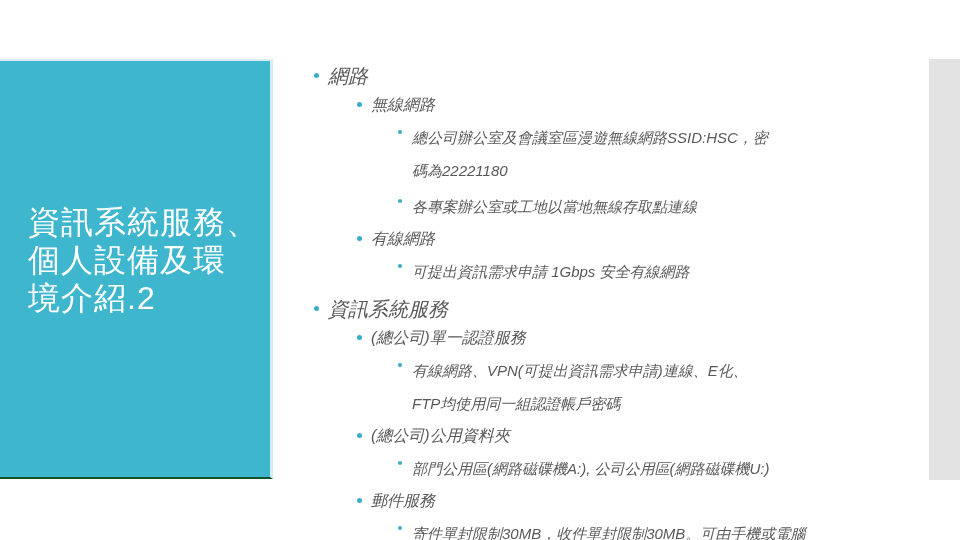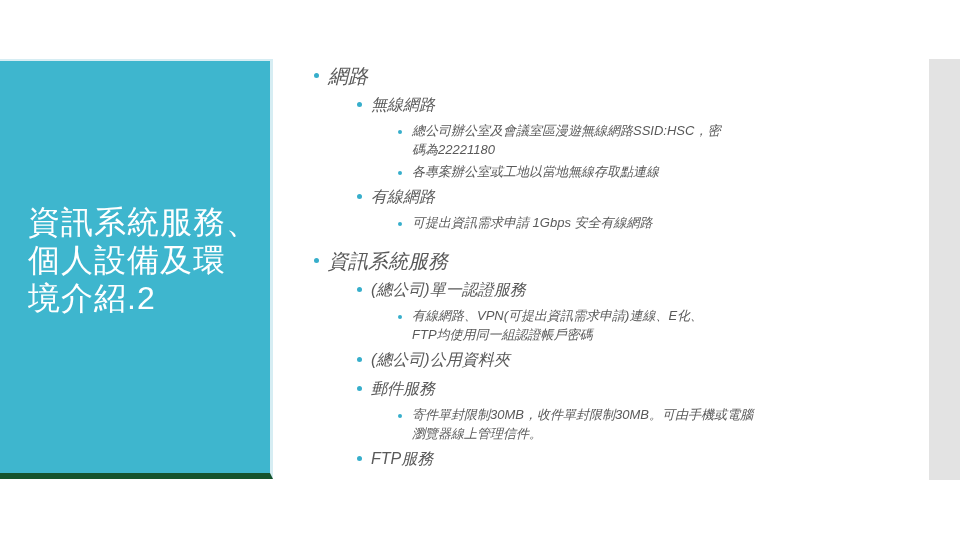--- a/index.html
+++ b/index.html
@@ -16,21 +16,21 @@
   }
   
   .title-panel {
     position: absolute;
     left: 0; top: 59px;
     width: 273px; height: 420px;
     box-sizing: border-box;
     background: #3eb6ce;
     border-top: 2px solid #d6edf3;
     border-right: 3px solid #d6edf3;
-    border-bottom: 6px solid #14532d;
+    border-bottom: 2px solid #14532d;
   }
   .slide-title {
     position: absolute;
     left: 28px; top: 142px;
     margin: 0;
     color: #ffffff;
     font-size: 32px;
     line-height: 38px;
     font-weight: 400;
     letter-spacing: 1px;
@@ -45,24 +45,24 @@
   }
   
   .content {
     position: absolute;
     left: 305px; top: 63px;
     width: 648px;
     color: #595959;
   }
   .row { position: relative; padding-left: 14px; }
   .row + .row { margin-top: 3px; }
-  .row.group-gap { margin-top: 16px; }
+  .row.group-gap { margin-top: 8px; }
   .lv1 { margin-left: 9px;  font-size: 20px; line-height: 26px; }
   .lv2 { margin-left: 52px; font-size: 16px; line-height: 26px; }
-  .lv3 { margin-left: 93px; font-size: 13px; line-height: 19px; }
+  .lv3 { margin-left: 93px; font-size: 15px; line-height: 33px; }
   .dot {
     position: absolute; left: 0;
     border-radius: 50%;
     background: #36aecb;
   }
   .lv1 .dot, .lv2 .dot { width: 5px; height: 5px; top: 10px; }
   .lv3 .dot { width: 4px; height: 4px; top: 9px; }
   .txt { white-space: pre-line; font-style: italic; }
 </style>
 </head>
@@ -125,20 +125,24 @@
       <span class="dot"></span>
       <span class="txt">有線網路、VPN(可提出資訊需求申請)連線、E化、
 FTP均使用同一組認證帳戶密碼</span>
     </div>
 
     <div class="row lv2">
       <span class="dot"></span>
       <span class="txt">(總公司)公用資料夾</span>
     </div>
 
+    <div class="row lv3">
+      <span class="dot"></span>
+      <span class="txt">部門公用區(網路磁碟機A:), 公司公用區(網路磁碟機U:)</span>
+    </div>
 
     <div class="row lv2">
       <span class="dot"></span>
       <span class="txt">郵件服務</span>
     </div>
 
     <div class="row lv3">
       <span class="dot"></span>
       <span class="txt">寄件單封限制30MB，收件單封限制30MB。可由手機或電腦
 瀏覽器線上管理信件。</span>

